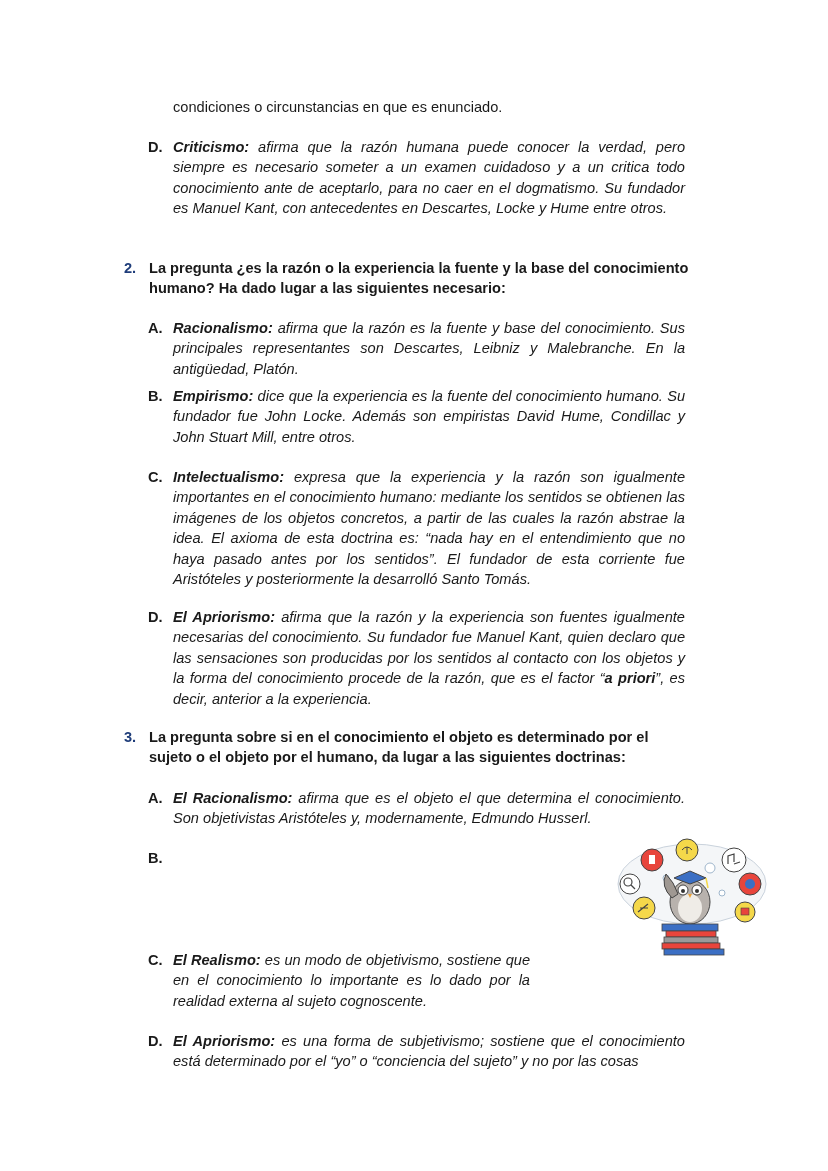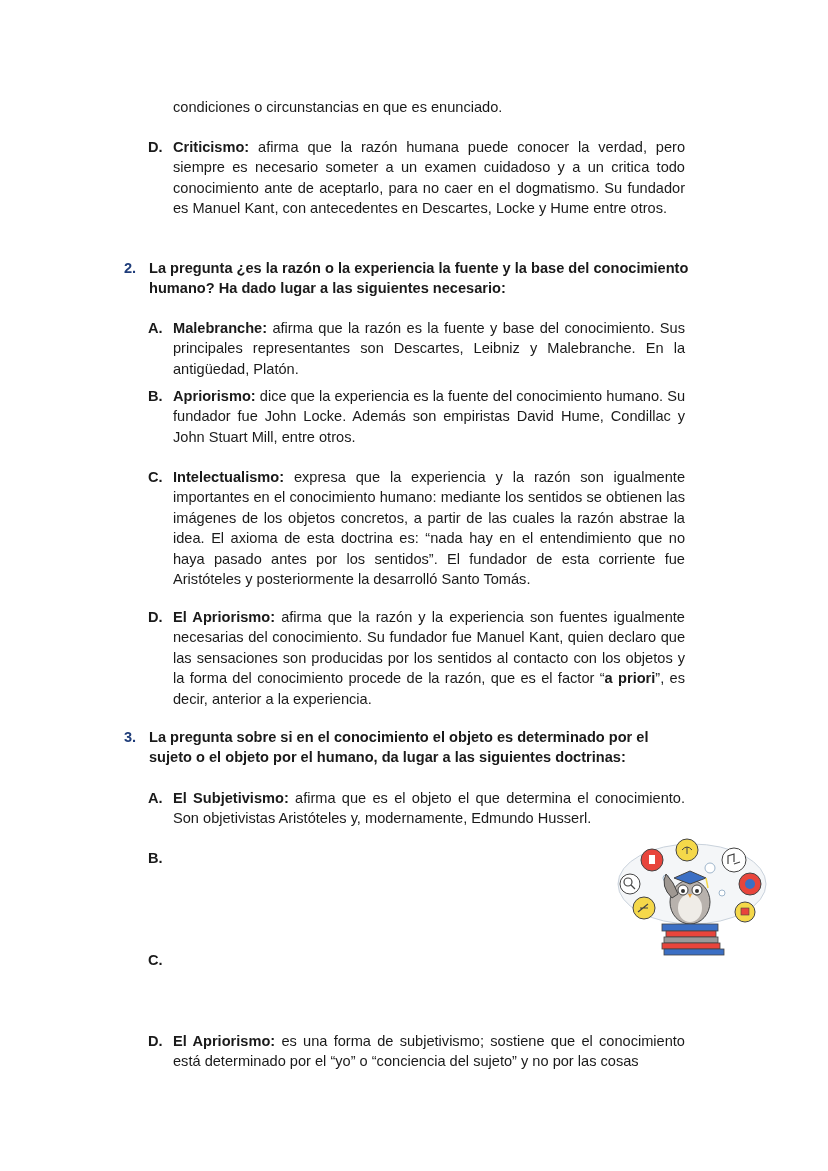--- a/index.html
+++ b/index.html
@@ -33,20 +33,21 @@
     }
     .sub-item .letter {
       position: absolute;
       left: 0;
       top: 0;
       font-weight: bold;
     }
     .sub-item .body {
       margin-left: 25px;
       text-align: justify;
+      font-style: italic;
     }
     .sub-item .body b {
       font-weight: bold;
     }
     .q-item {
       position: absolute;
       left: 124px;
       width: 570px;
       font-weight: bold;
     }
@@ -83,54 +84,55 @@
     <div class="body"><b>Criticismo:</b><span> afirma que la razón humana puede conocer la verdad, pero siempre es necesario someter a un examen cuidadoso y a un critica todo conocimiento ante de aceptarlo, para no caer en el dogmatismo. Su fundador es Manuel Kant, con antecedentes en Descartes, Locke y Hume entre otros.</span></div>
   </div>
 
   <div class="q-item" style="top:258px;">
     <span class="num">2.</span>
     <div class="body">La pregunta ¿es la razón o la experiencia la fuente y la base del conocimiento humano? Ha dado lugar a las siguientes necesario:</div>
   </div>
 
   <div class="sub-item" style="top:318px;">
     <span class="letter">A.</span>
-    <div class="body"><b>Malebranche:</b><span> afirma que la razón es la fuente y base del conocimiento. Sus principales representantes son Descartes, Leibniz y Malebranche. En la antigüedad, Platón.</span></div>
+    <div class="body"><b>Racionalismo:</b><span> afirma que la razón es la fuente y base del conocimiento. Sus principales representantes son Descartes, Leibniz y Malebranche. En la antigüedad, Platón.</span></div>
   </div>
 
   <div class="sub-item" style="top:386px;">
     <span class="letter">B.</span>
-    <div class="body"><b>Apriorismo:</b><span> dice que la experiencia es la fuente del conocimiento humano. Su fundador fue John Locke. Además son empiristas David Hume, Condillac y John Stuart Mill, entre otros.</span></div>
+    <div class="body"><b>Empirismo:</b><span> dice que la experiencia es la fuente del conocimiento humano. Su fundador fue John Locke. Además son empiristas David Hume, Condillac y John Stuart Mill, entre otros.</span></div>
   </div>
 
   <div class="sub-item" style="top:467px;">
     <span class="letter">C.</span>
     <div class="body"><b>Intelectualismo:</b><span> expresa que la experiencia y la razón son igualmente importantes en el conocimiento humano: mediante los sentidos se obtienen las imágenes de los objetos concretos, a partir de las cuales la razón abstrae la idea. El axioma de esta doctrina es: “nada hay en el entendimiento que no haya pasado antes por los sentidos”. El fundador de esta corriente fue Aristóteles y posteriormente la desarrolló Santo Tomás.</span></div>
   </div>
 
   <div class="sub-item" style="top:607px;">
     <span class="letter">D.</span>
     <div class="body"><b>El Apriorismo:</b><span> afirma que la razón y la experiencia son fuentes igualmente necesarias del conocimiento. Su fundador fue Manuel Kant, quien declaro que las sensaciones son producidas por los sentidos al contacto con los objetos y la forma del conocimiento procede de la razón, que es el factor “</span><b>a priori</b><span>”, es decir, anterior a la experiencia.</span></div>
   </div>
 
   <div class="q-item" style="top:727px;">
     <span class="num">3.</span>
     <div class="body">La pregunta sobre si en el conocimiento el objeto es determinado por el sujeto o el objeto por el humano, da lugar a las siguientes doctrinas:</div>
   </div>
 
   <div class="sub-item" style="top:788px;">
     <span class="letter">A.</span>
-    <div class="body"><b>El Subjetivismo:</b><span> afirma que es el objeto el que determina el conocimiento. Son objetivistas Aristóteles y, modernamente, Edmundo Husserl.</span></div>
+    <div class="body"><b>El Racionalismo:</b><span> afirma que es el objeto el que determina el conocimiento. Son objetivistas Aristóteles y, modernamente, Edmundo Husserl.</span></div>
   </div>
 
   <div class="sub-item narrow" style="top:848px;">
     <span class="letter">B.</span>
   </div>
 
   <div class="sub-item narrow" style="top:950px;">
     <span class="letter">C.</span>
+    <div class="body"><b>El Realismo:</b><span> es un modo de objetivismo, sostiene que en el conocimiento lo importante es lo dado por la realidad externa al sujeto cognoscente.</span></div>
   </div>
 
   <div class="sub-item" style="top:1031px;">
     <span class="letter">D.</span>
     <div class="body"><b>El Apriorismo:</b><span> es una forma de subjetivismo; sostiene que el conocimiento está determinado por el “yo” o “conciencia del sujeto” y no por las cosas</span></div>
   </div>
 
   <div class="illustration">
     <svg width="160" height="118" viewBox="0 0 160 118" xmlns="http://www.w3.org/2000/svg">
 

